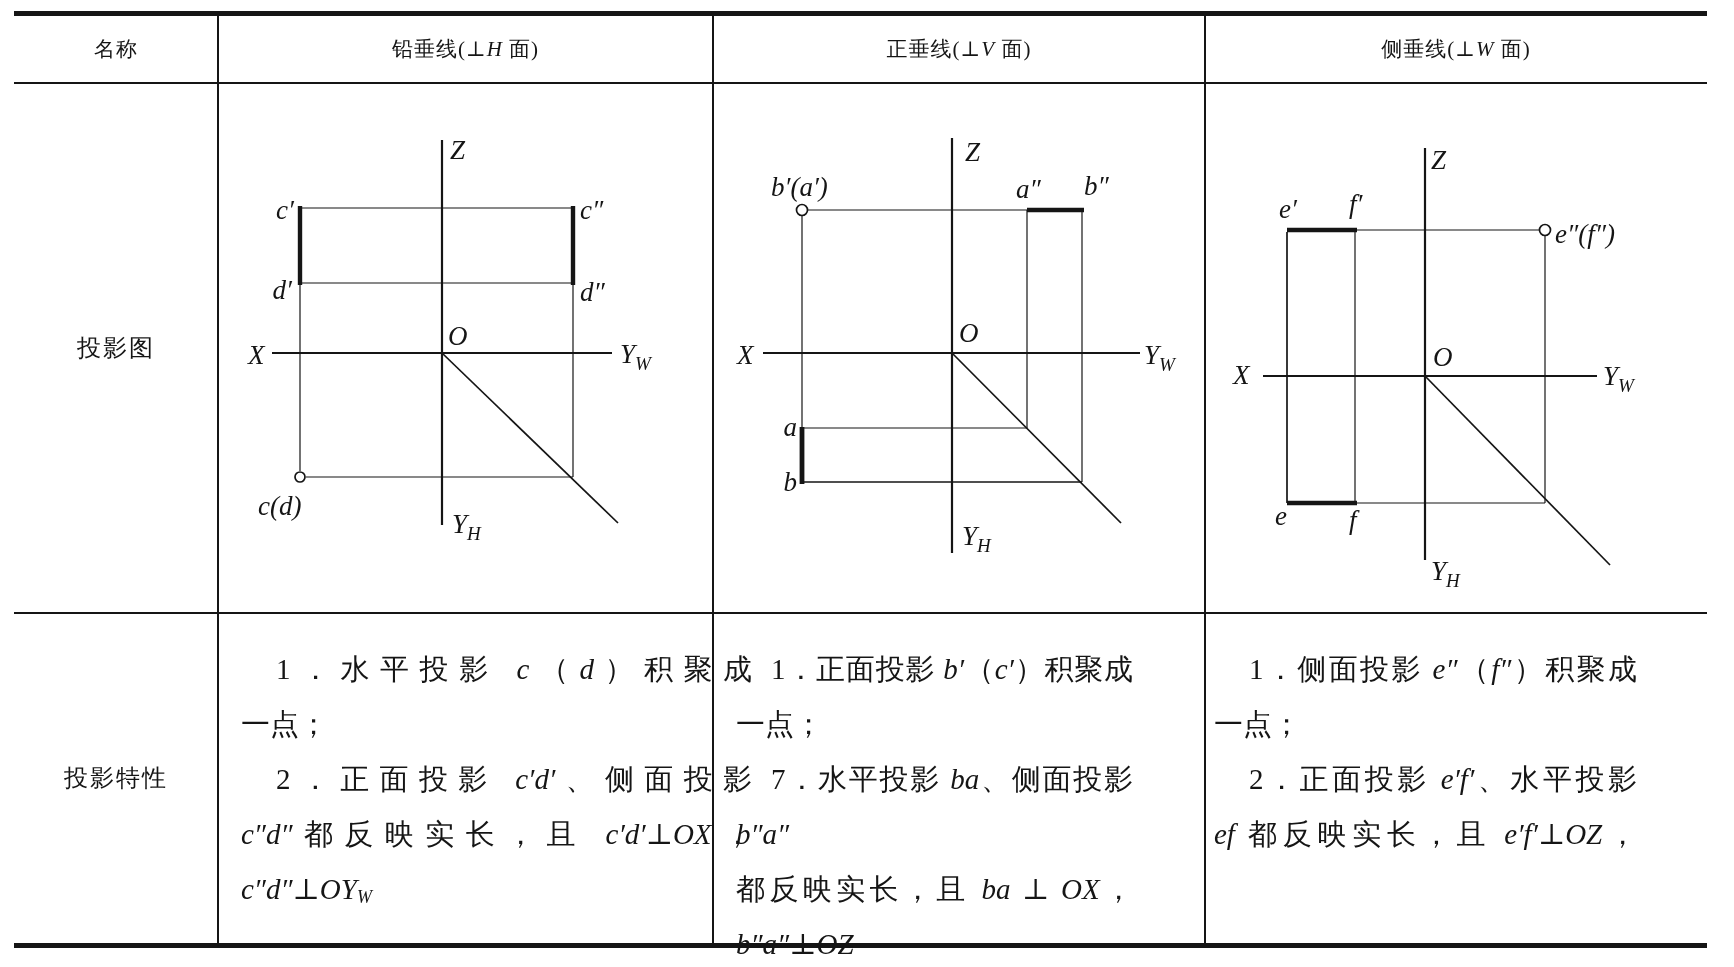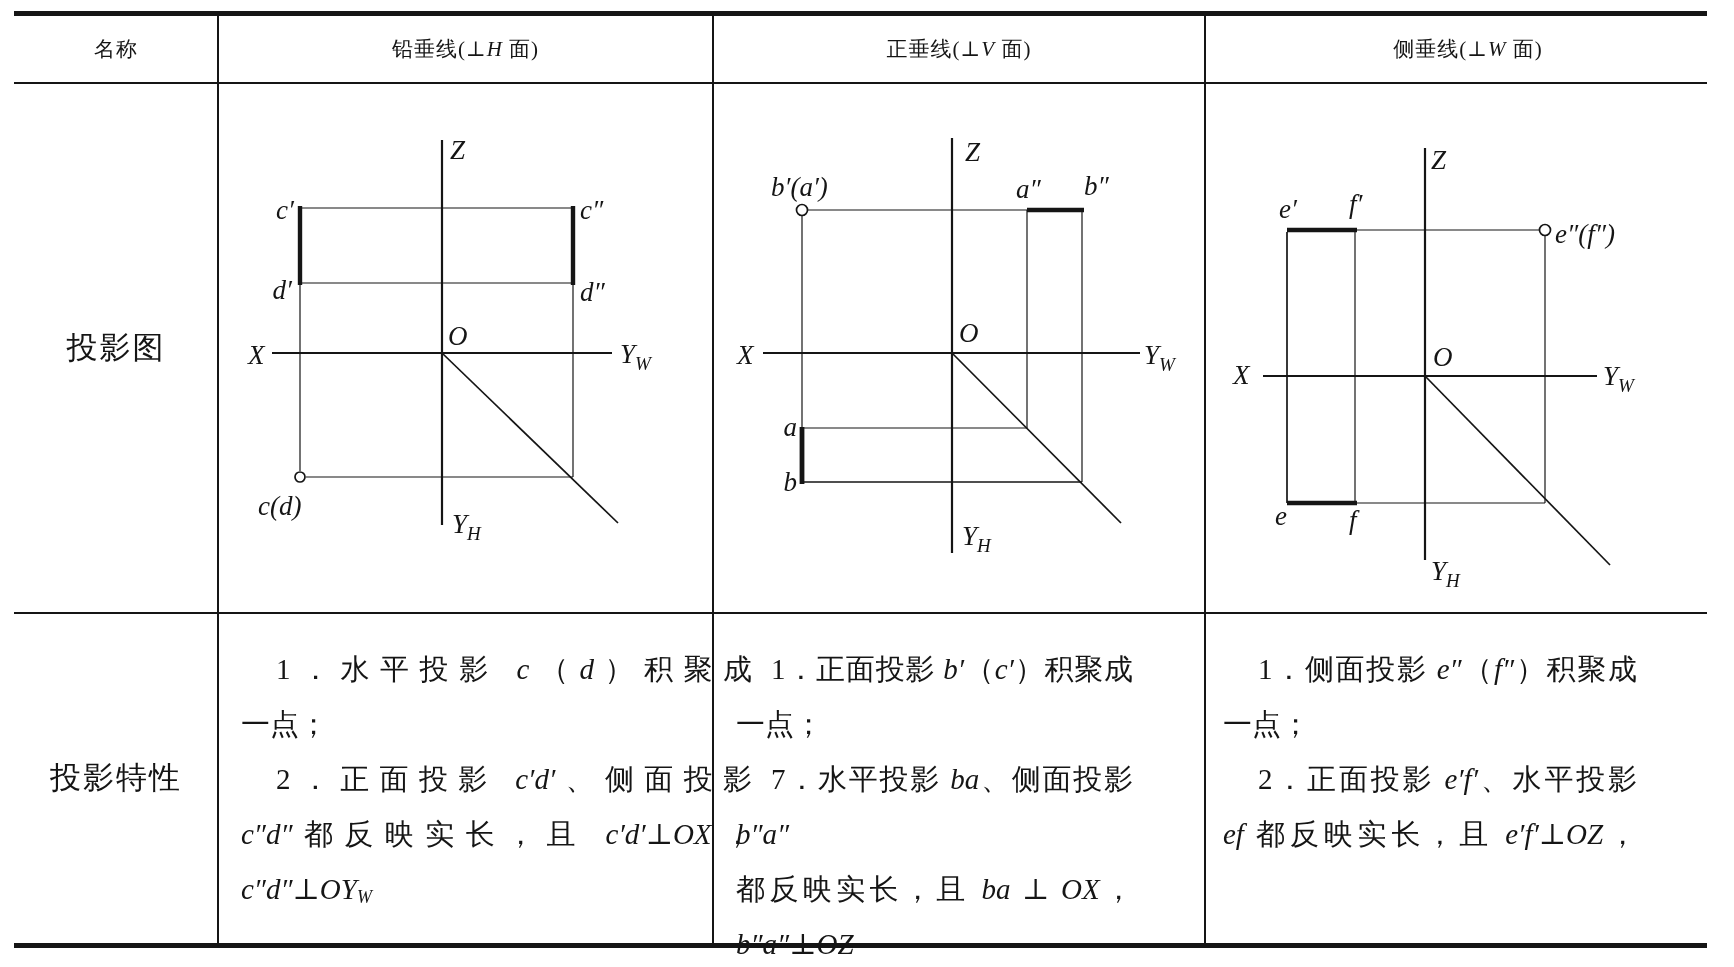--- a/index.html
+++ b/index.html
@@ -9,21 +9,21 @@
     overflow:hidden;
   }
   .hline, .vline { position:absolute; background:#151515; }
   .hdr {
     position:absolute; top:16px; height:66px; line-height:66px;
     text-align:center; font-size:21px; letter-spacing:1px;
   }
   .rowlab {
     position:absolute; left:14px; width:204px;
     display:flex; align-items:center; justify-content:center;
-    font-size:31px; letter-spacing:2px;
+    font-size:24px; letter-spacing:2px;
   }
   .props {
     position:absolute; top:613px; height:330px;
     font-size:29px; line-height:55px;
     padding-top:29px; box-sizing:border-box;
   }
   .tline { text-align:left; }
   .tline.just { text-align:justify; text-align-last:justify; }
   .tline.ind { text-indent:35px; }
   .it { font-style:italic; }
@@ -52,21 +52,21 @@
   <div class="hline" style="left:14px;top:82px;width:1693px;height:2px;"></div>
   <div class="hline" style="left:14px;top:612px;width:1693px;height:2px;"></div>
   <div class="hline" style="left:14px;top:943px;width:1693px;height:5px;"></div>
   <div class="vline" style="left:217px;top:16px;width:2px;height:927px;"></div>
   <div class="vline" style="left:712px;top:16px;width:2px;height:927px;"></div>
   <div class="vline" style="left:1204px;top:16px;width:2px;height:927px;"></div>
 
   <div class="hdr" style="left:14px;width:204px;">名称</div>
   <div class="hdr" style="left:218px;width:495px;border-radius:15px;"><span>铅垂线(⊥</span><span class="it">H</span><span> 面)</span></div>
   <div class="hdr" style="left:713px;width:492px;"><span>正垂线(⊥</span><span class="it">V</span><span> 面)</span></div>
-  <div class="hdr" style="left:1205px;width:502px;padding-left:12px;"><span>侧垂线(⊥</span><span class="it">W</span><span> 面)</span></div>
+  <div class="hdr" style="left:1205px;width:502px;"><span>侧垂线(⊥</span><span class="it">W</span><span> 面)</span></div>
 
   <div class="rowlab" style="top:83px;height:530px;">投影图</div>
   <div class="rowlab" style="top:613px;height:330px;">投影特性</div>
 
   <svg class="diag" style="left:218px;top:83px;" width="495" height="530" viewBox="0 0 495 530">
     <line class="axis" x1="224" y1="57" x2="224" y2="442"></line>
     <line class="axis" x1="54" y1="270" x2="394" y2="270"></line>
     <line class="thin" x1="82" y1="125" x2="355" y2="125"></line>
     <line class="thin" x1="82" y1="200" x2="355" y2="200"></line>
     <line class="thick" x1="82" y1="123" x2="82" y2="202"></line>
@@ -144,20 +144,20 @@
       <div class="tline just"><span class="it">c″d″</span><span>都反映实长，且 </span><span class="it">c′d′</span><span>⊥</span><span class="it">OX</span><span>，</span></div>
       <div class="tline"><span class="it">c″d″</span><span>⊥</span><span class="it">OY</span><span class="it sb">W</span></div>
     </div>
   <div class="props" style="left:713px;width:492px;padding-left:23px;padding-right:72px;">
       <div class="tline just ind"><span>1．正面投影 </span><span class="it">b′</span><span>（</span><span class="it">c′</span><span>）积聚成</span></div>
       <div class="tline"><span>一点；</span></div>
       <div class="tline just ind"><span>7．水平投影 </span><span class="it">ba</span><span>、侧面投影 </span><span class="it">b″a″</span></div>
       <div class="tline just"><span>都反映实长，且 </span><span class="it">ba</span><span> ⊥ </span><span class="it">OX</span><span>，</span></div>
       <div class="tline"><span class="it">b″a″</span><span>⊥</span><span class="it">OZ</span></div>
     </div>
-  <div class="props" style="left:1205px;width:502px;padding-left:18px;padding-right:70px;">
+  <div class="props" style="left:1205px;width:502px;padding-left:9px;padding-right:70px;">
       <div class="tline just ind"><span>1．侧面投影 </span><span class="it">e″</span><span>（</span><span class="it">f″</span><span>）积聚成</span></div>
       <div class="tline"><span>一点；</span></div>
       <div class="tline just ind"><span>2．正面投影 </span><span class="it">e′f′</span><span>、水平投影</span></div>
       <div class="tline just"><span class="it">ef</span><span> 都反映实长，且 </span><span class="it">e′f′</span><span>⊥</span><span class="it">OZ</span><span>，</span></div>
     </div>
 
 </div>
 
 </body></html>

